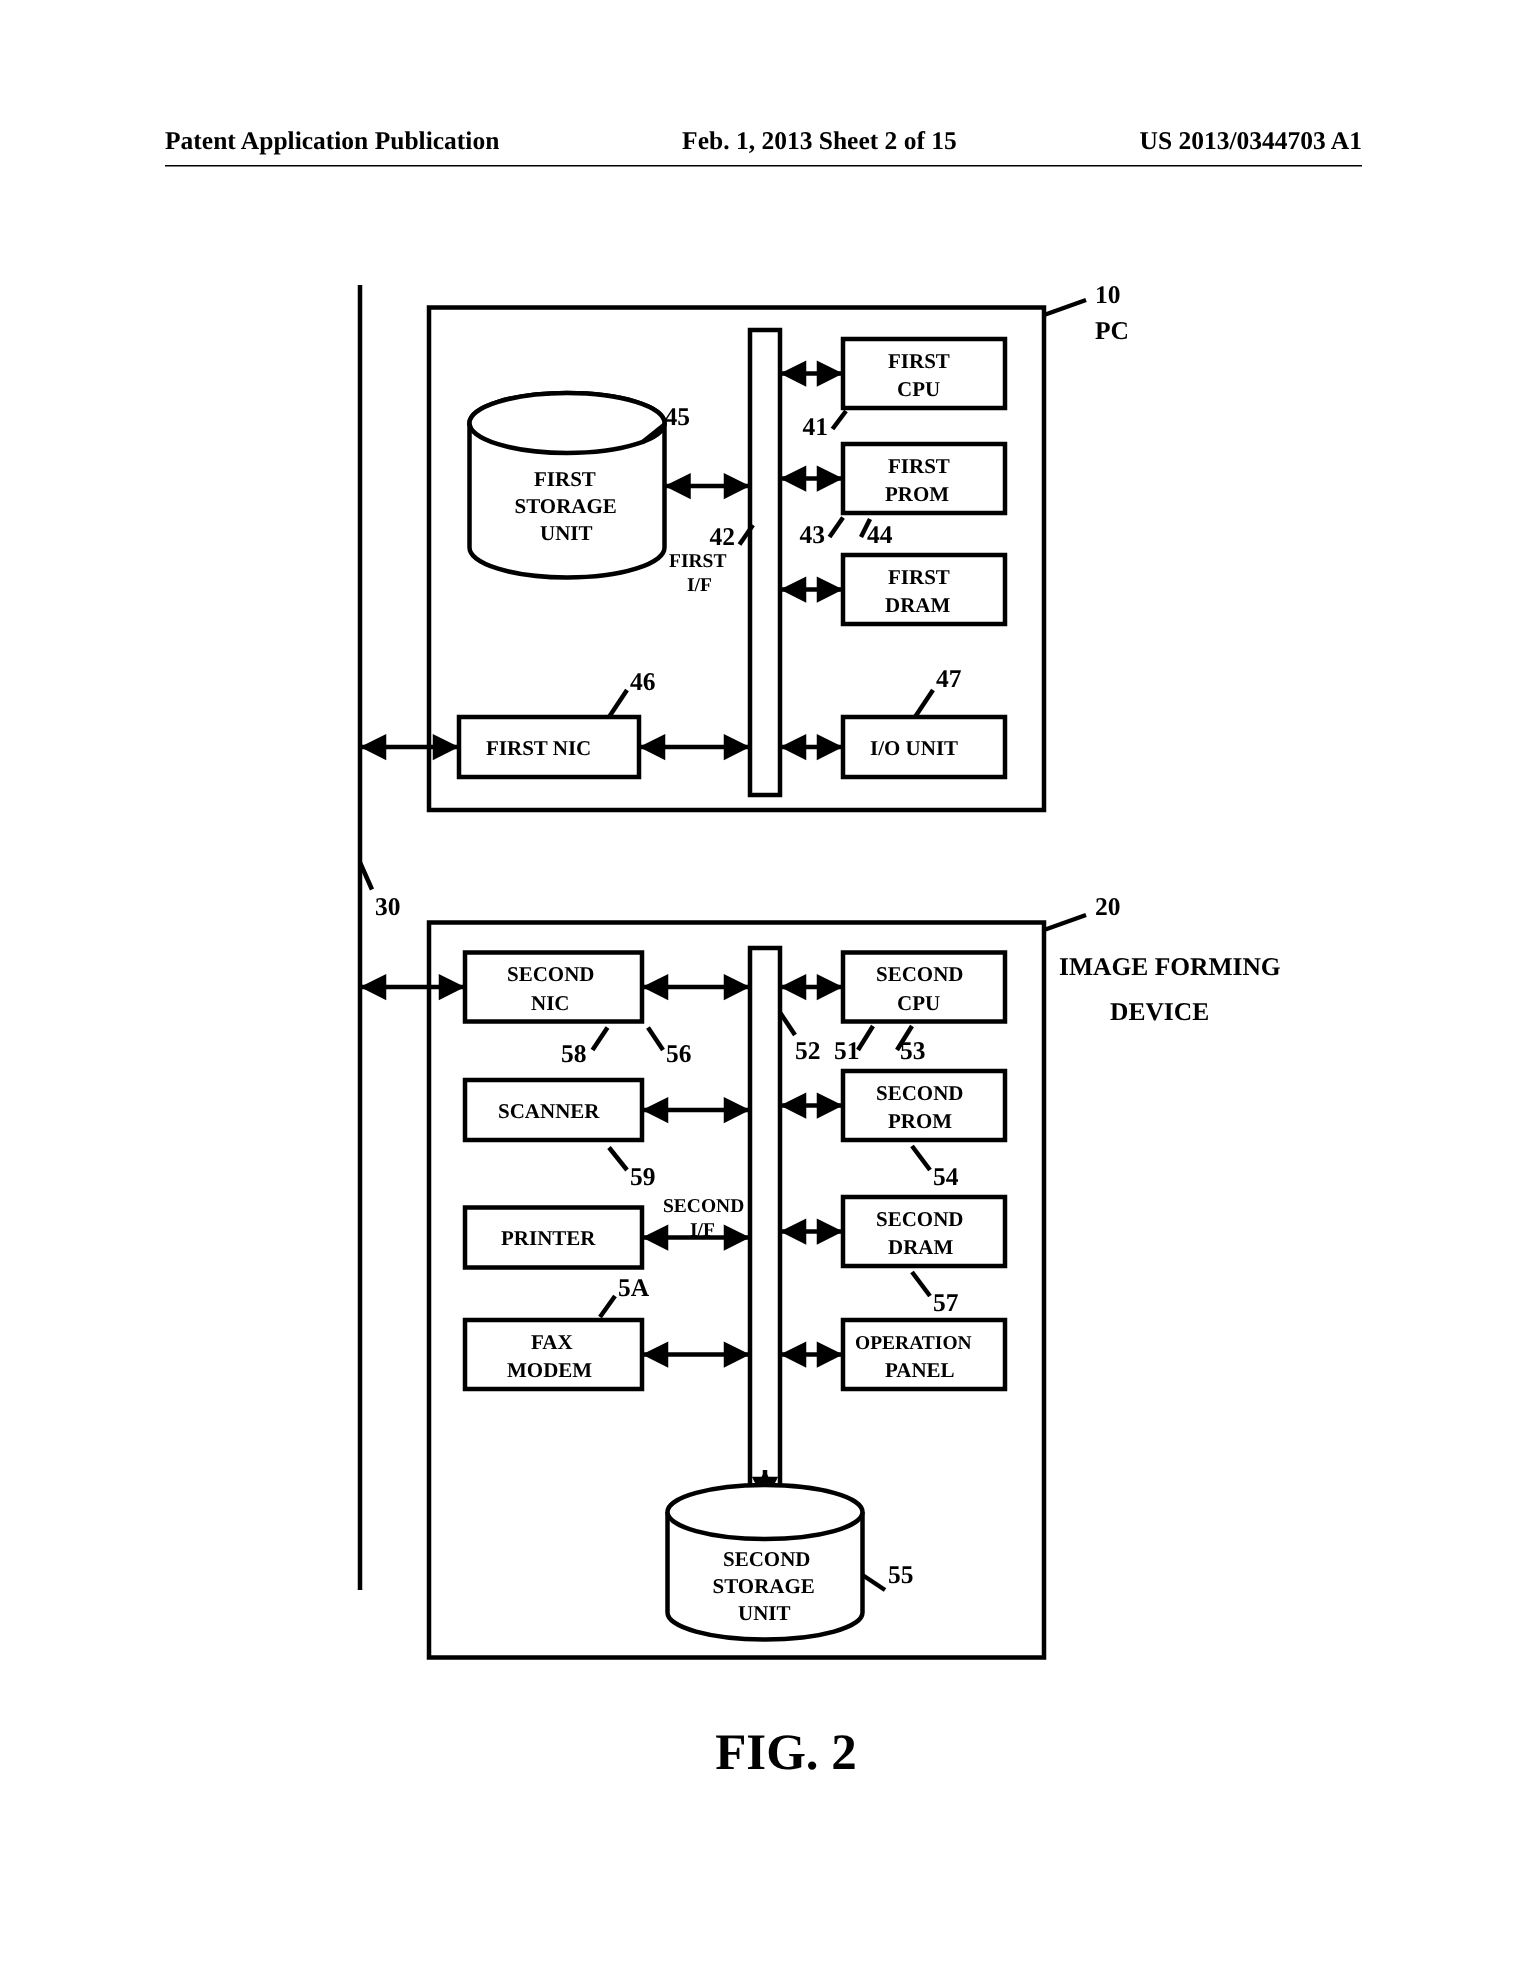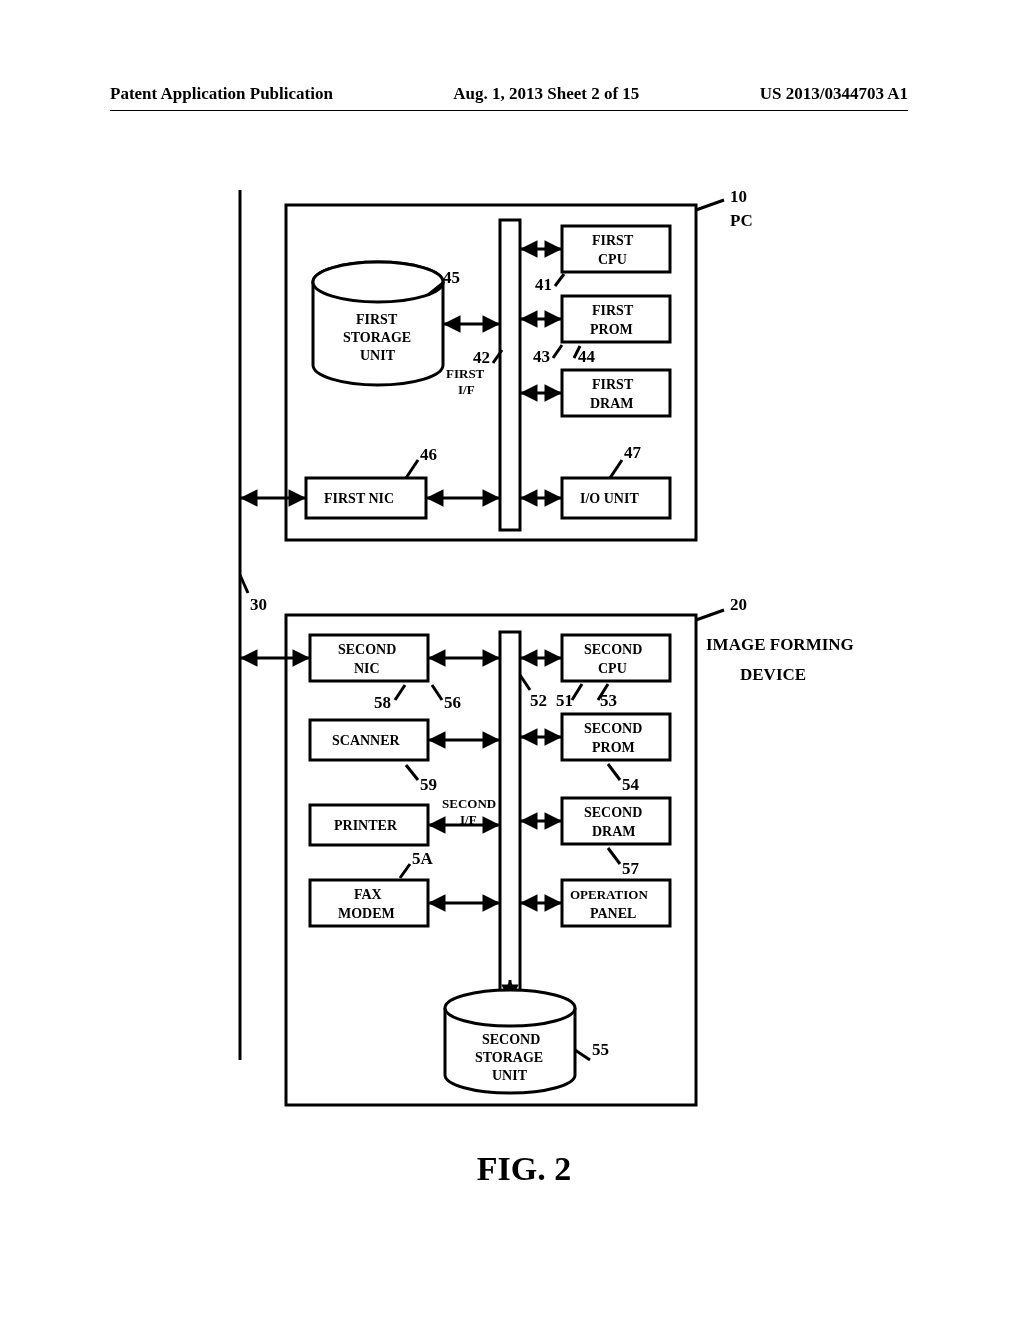--- a/index.html
+++ b/index.html
@@ -75,21 +75,21 @@
     font-size: 17px;
   }
 </style>
 </head>
 <body>
 
 <div class="page">
 
   <div class="header">
     <span>Patent Application Publication</span>
-    <span>Aug. 1, 2013  Sheet 2 of 15</span>
+    <span>Feb. 1, 2013  Sheet 2 of 15</span>
     <span>US 2013/0344703 A1</span>
   </div>
 
   <div class="svgwrap">
     <svg viewBox="0 0 790 930">
       <defs>
         <marker id="arw" viewBox="0 0 12 12" refX="11" refY="6" markerWidth="7" markerHeight="7" orient="auto">
           <path d="M1,1 L11,6 L1,11 Z" fill="#000"></path>
         </marker>
         <marker id="arwS" viewBox="0 0 12 12" refX="1" refY="6" markerWidth="7" markerHeight="7" orient="auto">

